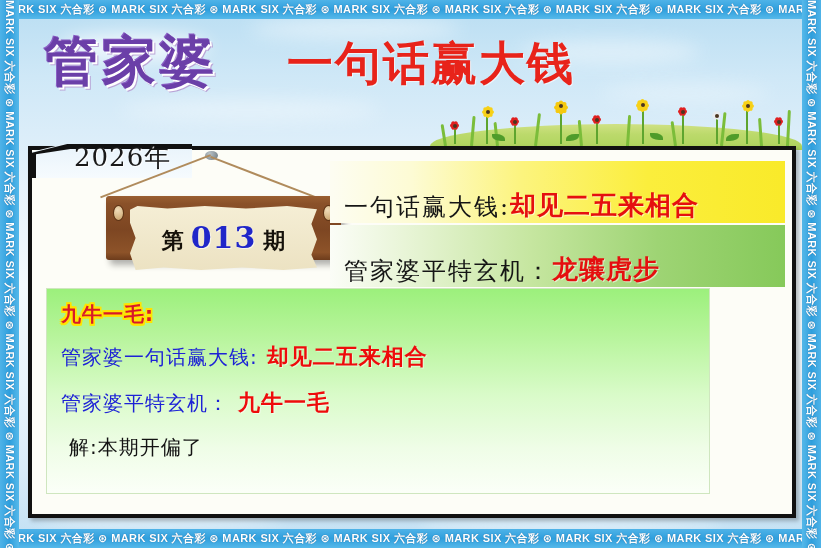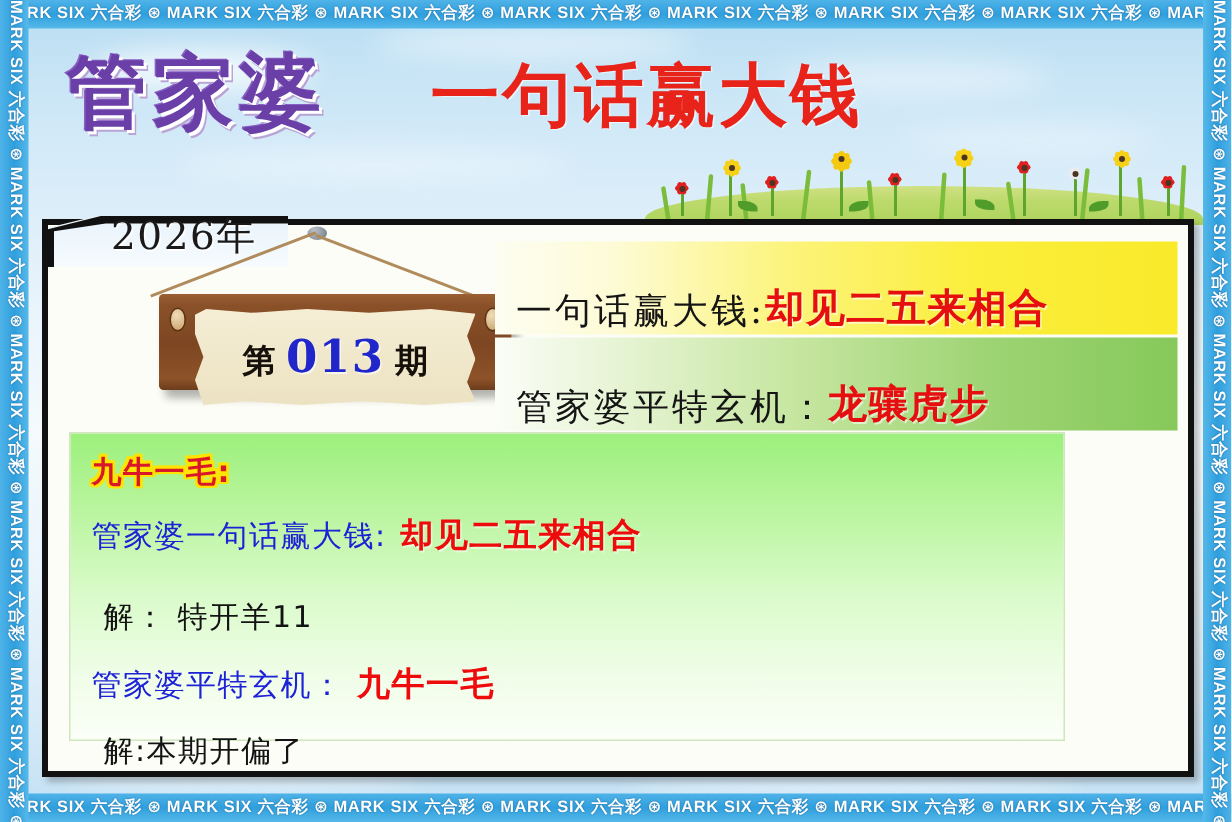--- a/index.html
+++ b/index.html
@@ -323,23 +323,20 @@
   </div>
 
   <div class="content">
     <div class="row r1">
       <span class="lbl-replay">九牛一毛:</span>
     </div>
     <div class="row r2">
       <span class="lbl-blue">管家婆一句话赢大钱:</span>
       <span class="val-red">却见二五来相合</span>
     </div>
-    <div class="row r3">
-      <span class="plain">解： 特开羊11</span>
-    </div>
     <div class="row r4">
       <span class="lbl-blue">管家婆平特玄机：</span>
       <span class="val-red">九牛一毛</span>
     </div>
     <div class="row r5">
       <span class="plain">解:本期开偏了</span>
     </div>
   </div>
 
 </div>

